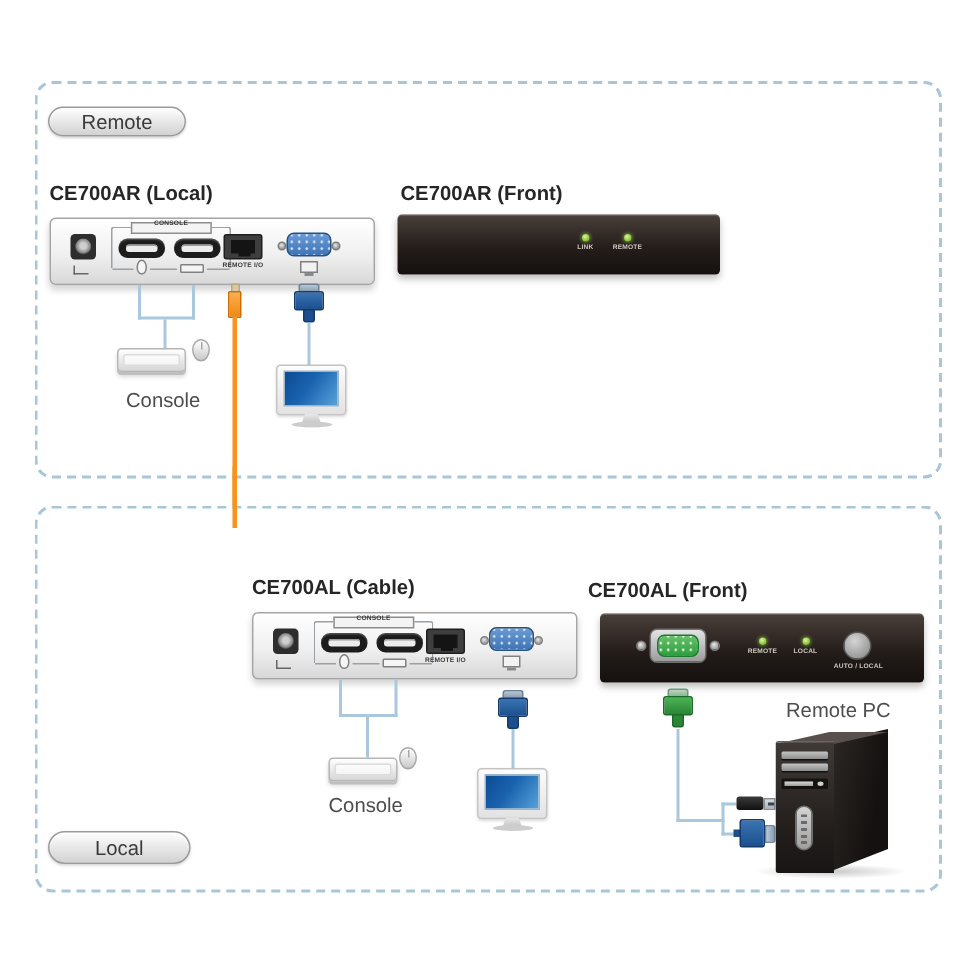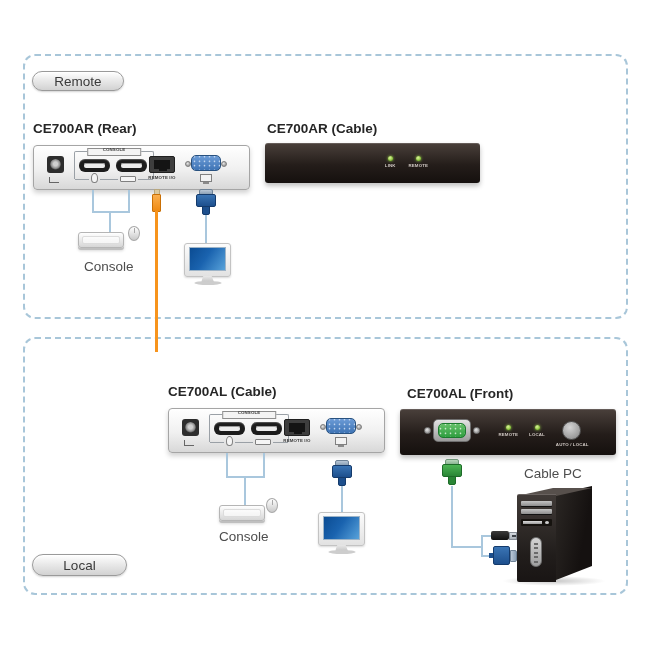--- a/index.html
+++ b/index.html
@@ -144,21 +144,21 @@
 </head>
 <body>
 
 <div class="canvas">
 
   <div class="section" style="left:23px;top:54px;width:605px;height:265px"></div>
   <div class="badge" style="left:32px;top:71px;width:92px;height:20px">
     <span>Remote</span>
   </div>
 
-  <div class="title" style="left:33px;top:121px">CE700AR (Rear)</div>
+  <div class="title" style="left:33px;top:121px">CE700AR (Local)</div>
 
   <div class="rear-device" style="left:33px;top:145px">
     <div class="dc-port"></div>
     <div class="dc-glyph"></div>
     <div class="cframe">
       <div class="console-tag">
         <span class="micro">CONSOLE</span>
       </div>
     </div>
     <div class="usb" style="left:45px;top:13px"></div>
@@ -193,21 +193,21 @@
     <div class="pbody"></div>
     <div class="neck"></div>
   </div>
   <div class="cline" style="left:205px;top:215px;width:2px;height:29px"></div>
   <div class="monitor" style="left:184px;top:243px">
     <div class="screen"></div>
     <div class="stand"></div>
     <div class="base"></div>
   </div>
 
-  <div class="title" style="left:267px;top:121px">CE700AR (Cable)</div>
+  <div class="title" style="left:267px;top:121px">CE700AR (Front)</div>
 
   <div class="front-device" style="left:265px;top:143px;width:215px;height:40px">
     <div class="led" style="left:123px;top:13px"></div>
     <div class="micro-wrap" style="left:105px;top:20px;width:40px">
       <span class="micro on-dark">LINK</span>
     </div>
     <div class="led" style="left:151px;top:13px"></div>
     <div class="micro-wrap" style="left:133px;top:20px;width:40px">
       <span class="micro on-dark">REMOTE</span>
     </div>
@@ -275,21 +275,21 @@
     <div class="pbody"></div>
     <div class="neck"></div>
   </div>
   <div class="cline" style="left:341px;top:486px;width:2px;height:27px"></div>
   <div class="monitor" style="left:318px;top:512px">
     <div class="screen"></div>
     <div class="stand"></div>
     <div class="base"></div>
   </div>
 
-  <div class="title" style="left:407px;top:386px">CE700AL (Front)</div>
+  <div class="title" style="left:392px;top:386px">CE700AL (Front)</div>
 
   <div class="front-device" style="left:400px;top:409px;width:216px;height:46px">
     <div class="kvm-port">
       <i class="screw" style="left:0;top:8px;width:7px;height:7px"></i>
       <i class="screw" style="right:0;top:8px;width:7px;height:7px"></i>
       <div class="kvm-shell">
         <div class="kvm-green"></div>
       </div>
     </div>
     <div class="led" style="left:106px;top:16px"></div>
@@ -319,21 +319,21 @@
   <div class="usbplug" style="left:491px;top:530px">
     <div class="pbody"></div>
     <div class="tip"></div>
   </div>
   <div class="vgaplug-h" style="left:489px;top:546px">
     <div class="neck"></div>
     <div class="pbody"></div>
     <div class="shell"></div>
   </div>
 
-  <div class="caption" style="left:524px;top:466px">Cable PC</div>
+  <div class="caption" style="left:524px;top:466px">Remote PC</div>
 
   <div class="tower" style="left:512px;top:486px">
     <div class="shadow"></div>
     <div class="side"></div>
     <div class="topface"></div>
     <div class="frontface">
       <div class="bay" style="top:6px"></div>
       <div class="bay" style="top:14px"></div>
       <div class="panel"></div>
       <div class="grille"></div>

